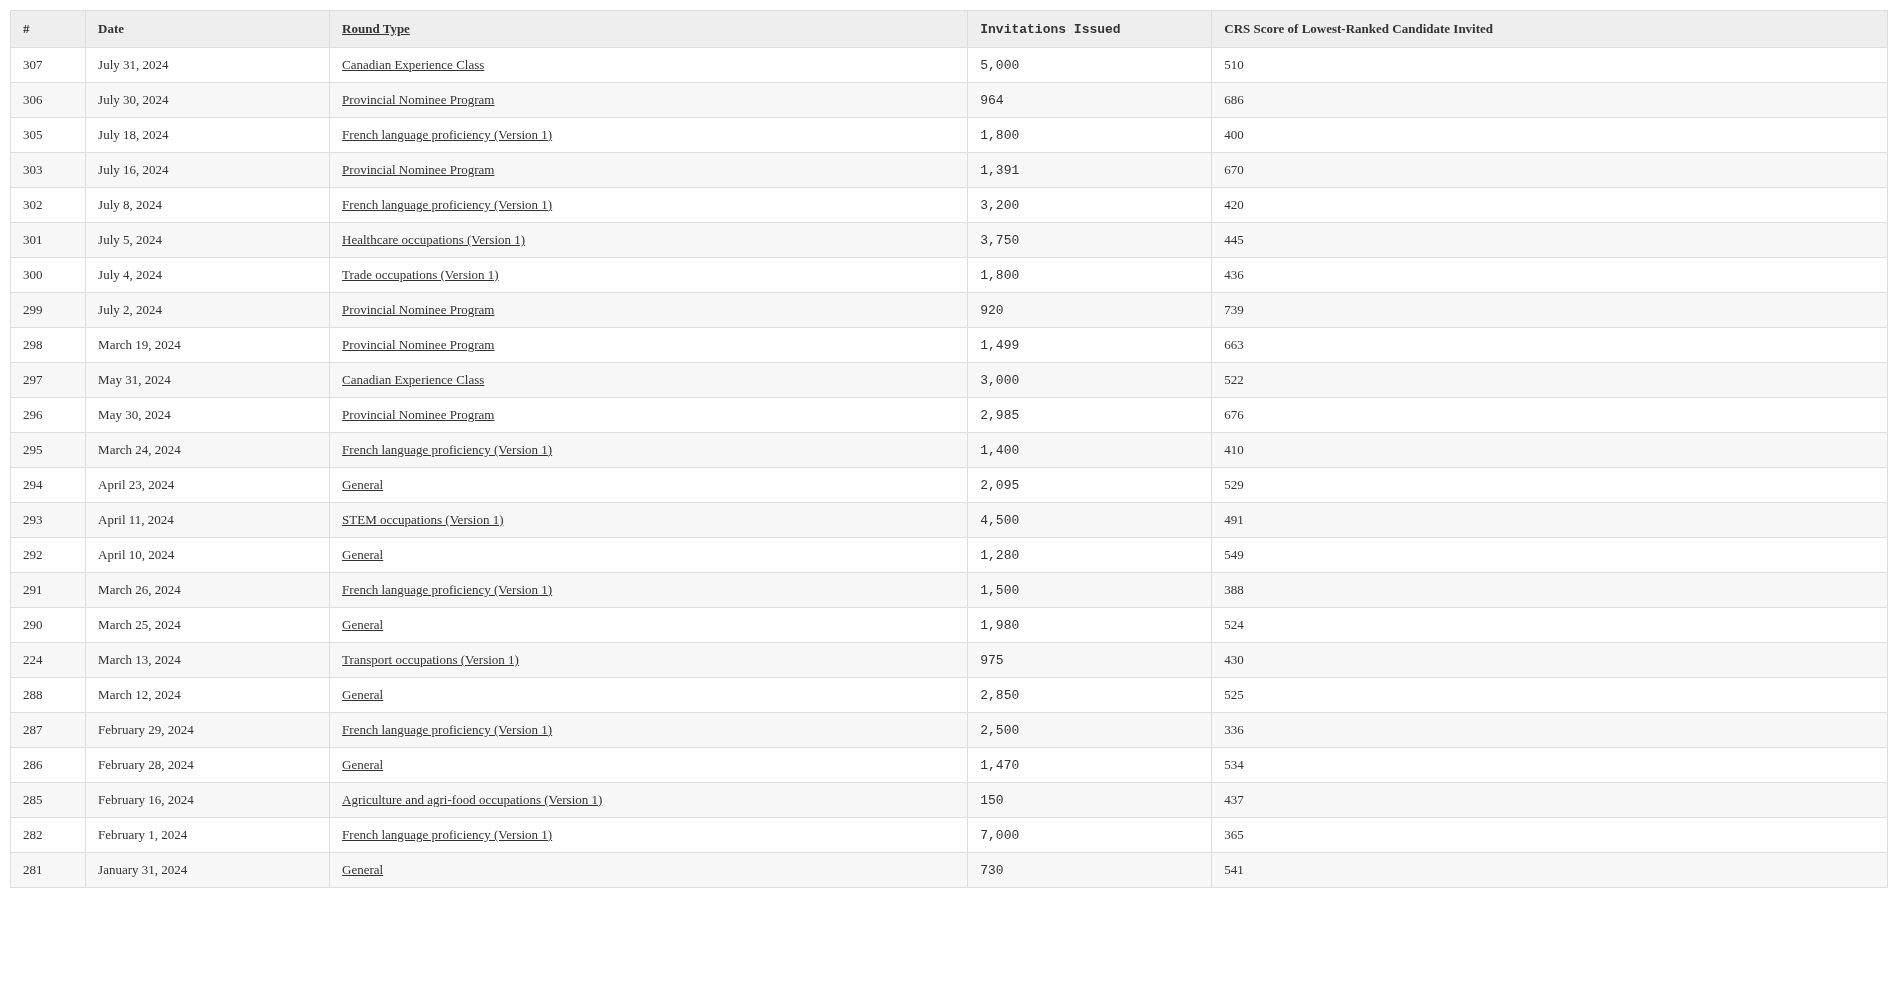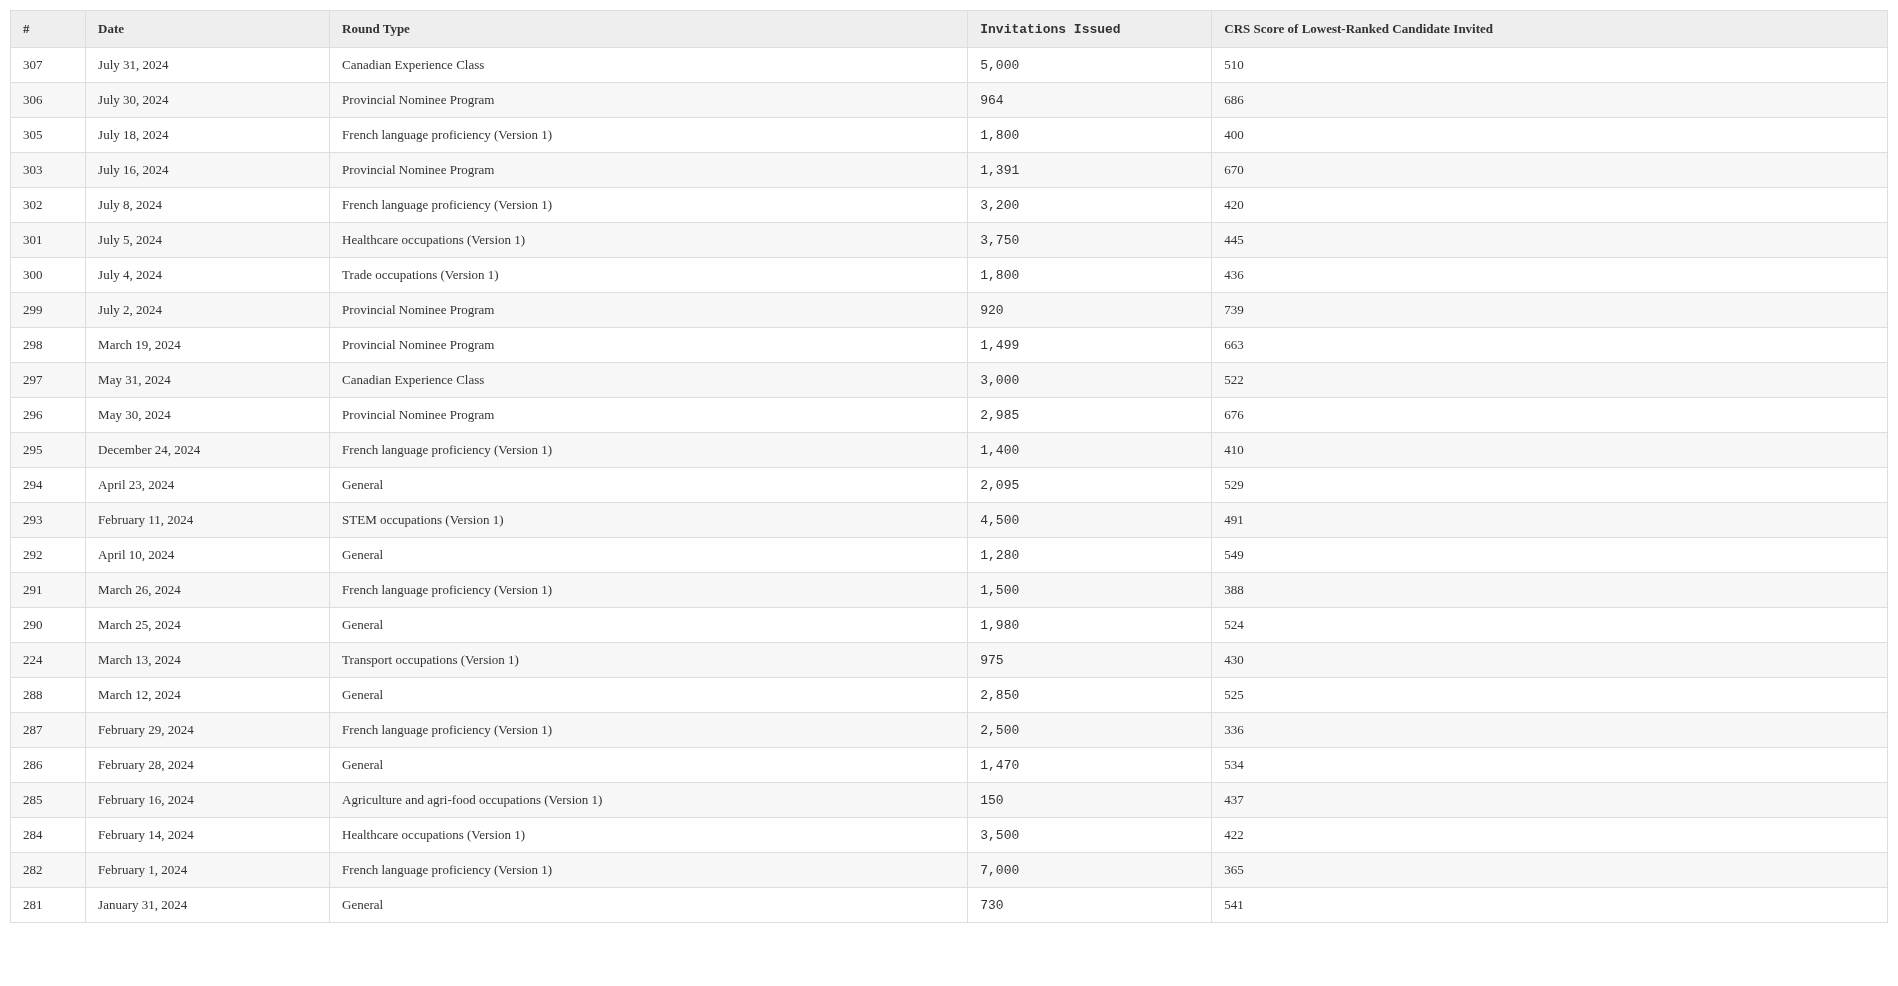--- a/index.html
+++ b/index.html
@@ -41,20 +41,21 @@
       background: #ffffff;
     }
     th:nth-child(1), td:nth-child(1) {
       width: 4%;
     }
     th:nth-child(2), td:nth-child(2) {
       width: 13%;
     }
     th:nth-child(3), td:nth-child(3) {
       width: 34%;
+      text-decoration: underline;
     }
     th:nth-child(4), td:nth-child(4) {
       width: 13%;
       font-family: Liberation Mono, monospace;
     }
     th:nth-child(5), td:nth-child(5) {
       width: 36%;
     }
   </style>
 </head>
@@ -143,35 +144,35 @@
       </tr>
       <tr>
         <td>296</td>
         <td>May 30, 2024</td>
         <td>Provincial Nominee Program</td>
         <td>2,985</td>
         <td>676</td>
       </tr>
       <tr>
         <td>295</td>
-        <td>December 24, 2024</td>
+        <td>March 24, 2024</td>
         <td>French language proficiency (Version 1)</td>
         <td>1,400</td>
         <td>410</td>
       </tr>
       <tr>
         <td>294</td>
         <td>April 23, 2024</td>
         <td>General</td>
         <td>2,095</td>
         <td>529</td>
       </tr>
       <tr>
         <td>293</td>
-        <td>February 11, 2024</td>
+        <td>April 11, 2024</td>
         <td>STEM occupations (Version 1)</td>
         <td>4,500</td>
         <td>491</td>
       </tr>
       <tr>
         <td>292</td>
         <td>April 10, 2024</td>
         <td>General</td>
         <td>1,280</td>
         <td>549</td>
@@ -219,27 +220,20 @@
         <td>534</td>
       </tr>
       <tr>
         <td>285</td>
         <td>February 16, 2024</td>
         <td>Agriculture and agri-food occupations (Version 1)</td>
         <td>150</td>
         <td>437</td>
       </tr>
       <tr>
-        <td>284</td>
-        <td>February 14, 2024</td>
-        <td>Healthcare occupations (Version 1)</td>
-        <td>3,500</td>
-        <td>422</td>
-      </tr>
-      <tr>
         <td>282</td>
         <td>February 1, 2024</td>
         <td>French language proficiency (Version 1)</td>
         <td>7,000</td>
         <td>365</td>
       </tr>
       <tr>
         <td>281</td>
         <td>January 31, 2024</td>
         <td>General</td>

